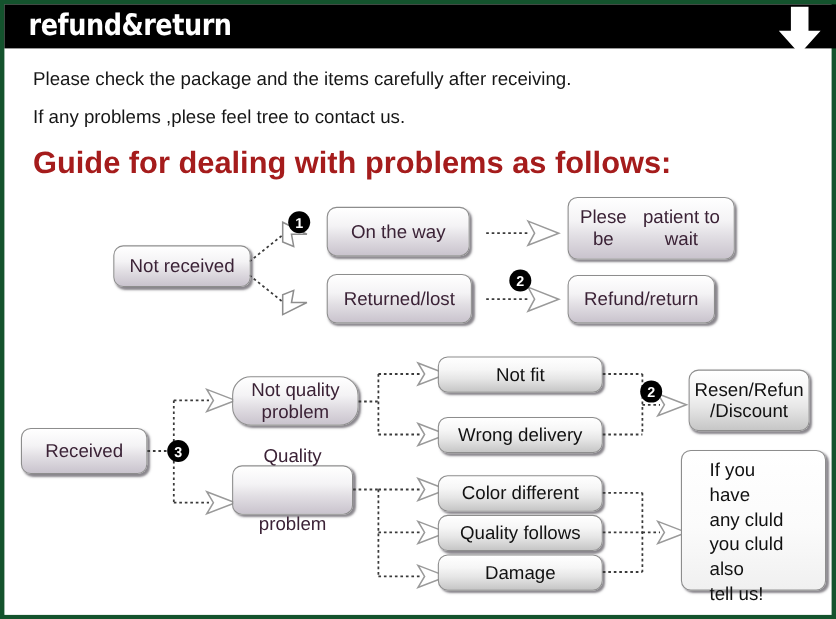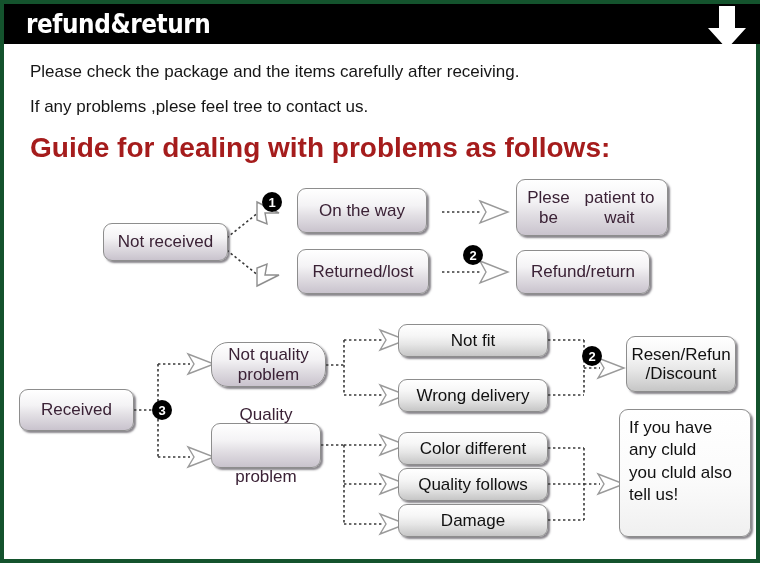--- a/index.html
+++ b/index.html
@@ -59,21 +59,21 @@
   .node.plain{
     color:#111111;
     background:linear-gradient(to bottom,#ffffff 0%,#f6f6f6 35%,#e6e6e6 62%,#c6c6c6 100%);
   }
   .node.light{
     color:#111111;
     background:linear-gradient(to bottom,#ffffff 0%,#fbfbfb 55%,#f0f0f0 100%);
     justify-content:flex-start;
     align-items:flex-start;
     text-align:left;
-    padding:7px 9px;
+    padding:7px 25px;
     line-height:1.32;
   }
 
   
   .conn{position:absolute;}
   .conn svg{display:block;overflow:visible;}
 
   
   .badge{
     position:absolute;

